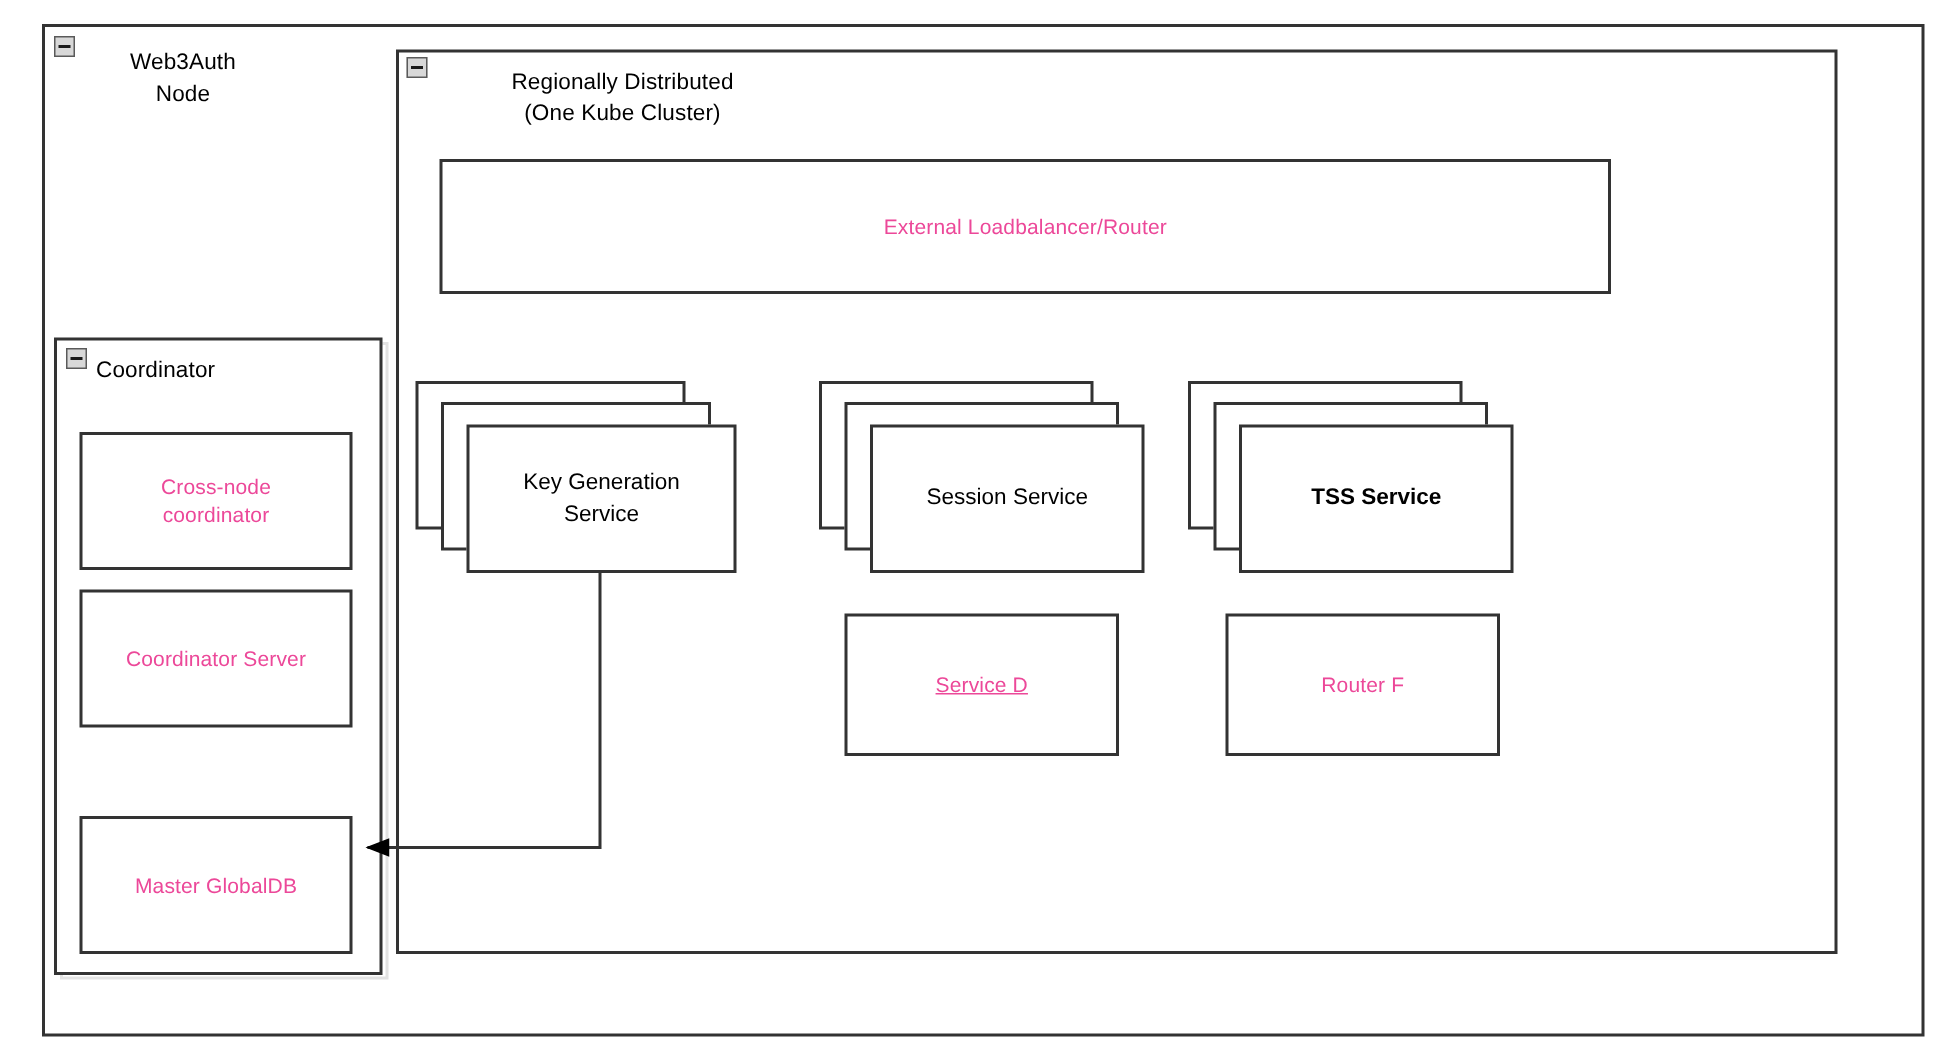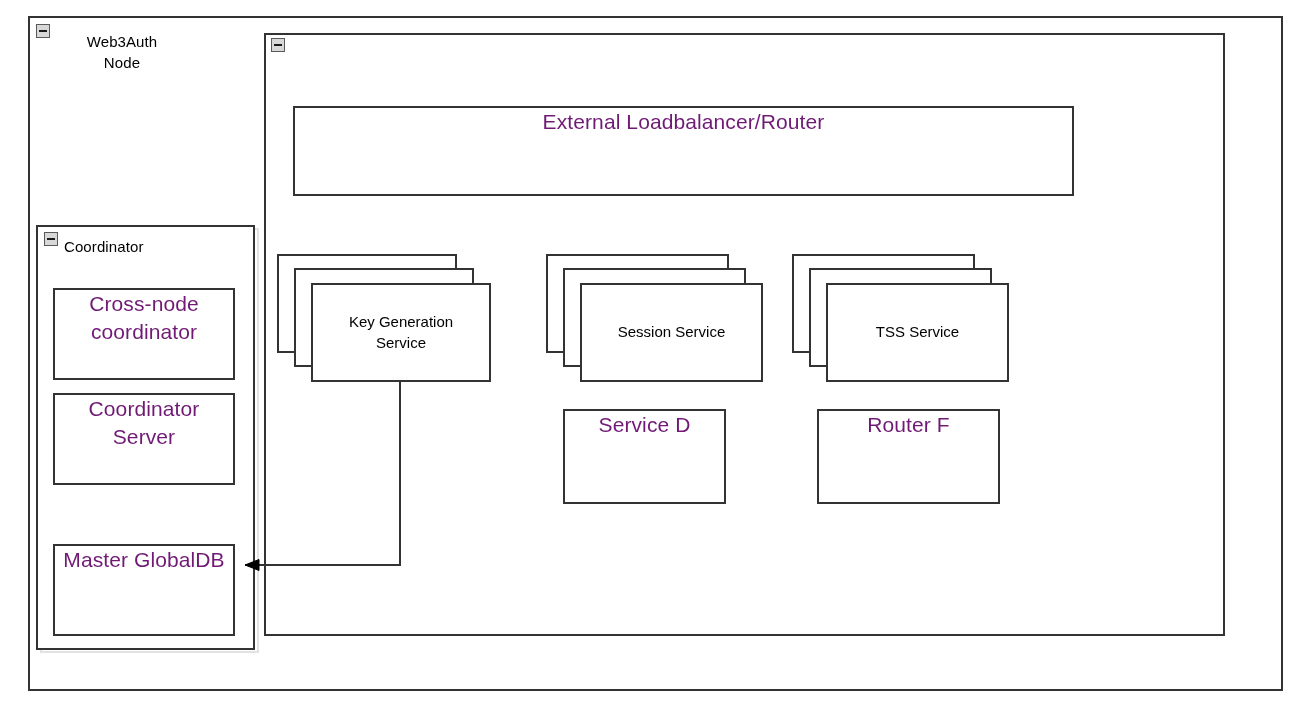--- a/index.html
+++ b/index.html
@@ -30,25 +30,25 @@
   }
   .container-box {
     position: absolute;
     box-sizing: border-box;
     background: #ffffff;
     border: 2px solid #333333;
   }
   
   .node-box {
     display: flex;
-    align-items: flex-start;
+    align-items: center;
     justify-content: center;
     text-align: center;
-    font-size: 21px;
-    color: #701a75;
+    font-size: 14px;
+    color: #ec4899;
     line-height: 1.35;
     letter-spacing: 0.1px;
   }
 
   
   .collapse-icon {
     position: absolute;
     width: 14px;
     height: 14px;
     box-sizing: border-box;
@@ -129,20 +129,22 @@
 
 <div id="canvas">
 
   <div class="container-box" style="left:28px; top:16px; width:1255px; height:675px;"></div>
   <div class="collapse-icon" style="left:36px; top:24px;"></div>
   <div class="container-title" style="left:52px; top:32px; width:140px;">Web3Auth
 Node</div>
 
   <div class="container-box" style="left:264px; top:33px; width:961px; height:603px;"></div>
   <div class="collapse-icon" style="left:271px; top:38px;"></div>
+  <div class="container-title" style="left:290px; top:45px; width:250px;">Regionally Distributed
+(One Kube Cluster)</div>
 
   <div class="box node-box" style="left:293px; top:106px; width:781px; height:90px;">
     <span>External Loadbalancer/Router</span>
   </div>
 
   <div class="coord-shadow" style="left:40px; top:228px; width:219px; height:425px;"></div>
   <div class="container-box" style="left:36px; top:225px; width:219px; height:425px;"></div>
   <div class="collapse-icon" style="left:44px; top:232px;"></div>
   <div class="container-title left-align" style="left:64px; top:237px; width:150px;">Coordinator</div>
 
@@ -169,29 +171,29 @@
 
   <div class="stack" style="left:277px; top:254px; width:215px; height:128px;">
     <div class="layer" style="left:0px; top:0px; width:180px; height:99px;"></div>
     <div class="layer" style="left:17px; top:14px; width:180px; height:99px;"></div>
     <div class="front" style="left:34px; top:29px; width:180px; height:99px;">
       <span>Key Generation
 Service</span>
     </div>
   </div>
 
-  <div class="stack" style="left:792px; top:254px; width:218px; height:156px;">
+  <div class="stack" style="left:792px; top:254px; width:218px; height:156px;font-weight:bold;">
     <div class="layer" style="left:0px; top:0px; width:183px; height:99px;"></div>
     <div class="layer" style="left:17px; top:14px; width:183px; height:99px;"></div>
     <div class="front" style="left:34px; top:29px; width:183px; height:99px;">
       <span>TSS Service</span>
     </div>
   </div>
 
-  <div class="box node-box" style="left:563px; top:409px; width:163px; height:95px;">
+  <div class="box node-box" style="left:563px; top:409px; width:183px; height:95px;text-decoration:underline;">
     <span>Service D</span>
   </div>
 
   <div class="box node-box" style="left:817px; top:409px; width:183px; height:95px;">
     <span>Router F</span>
   </div>
 
   <svg id="connector-layer" viewBox="0 0 1302 708" xmlns="http://www.w3.org/2000/svg">
     <g>
       <path d="M 400 382 L 400 565 L 245 565" fill="none" stroke="#333333" stroke-width="2"></path>

